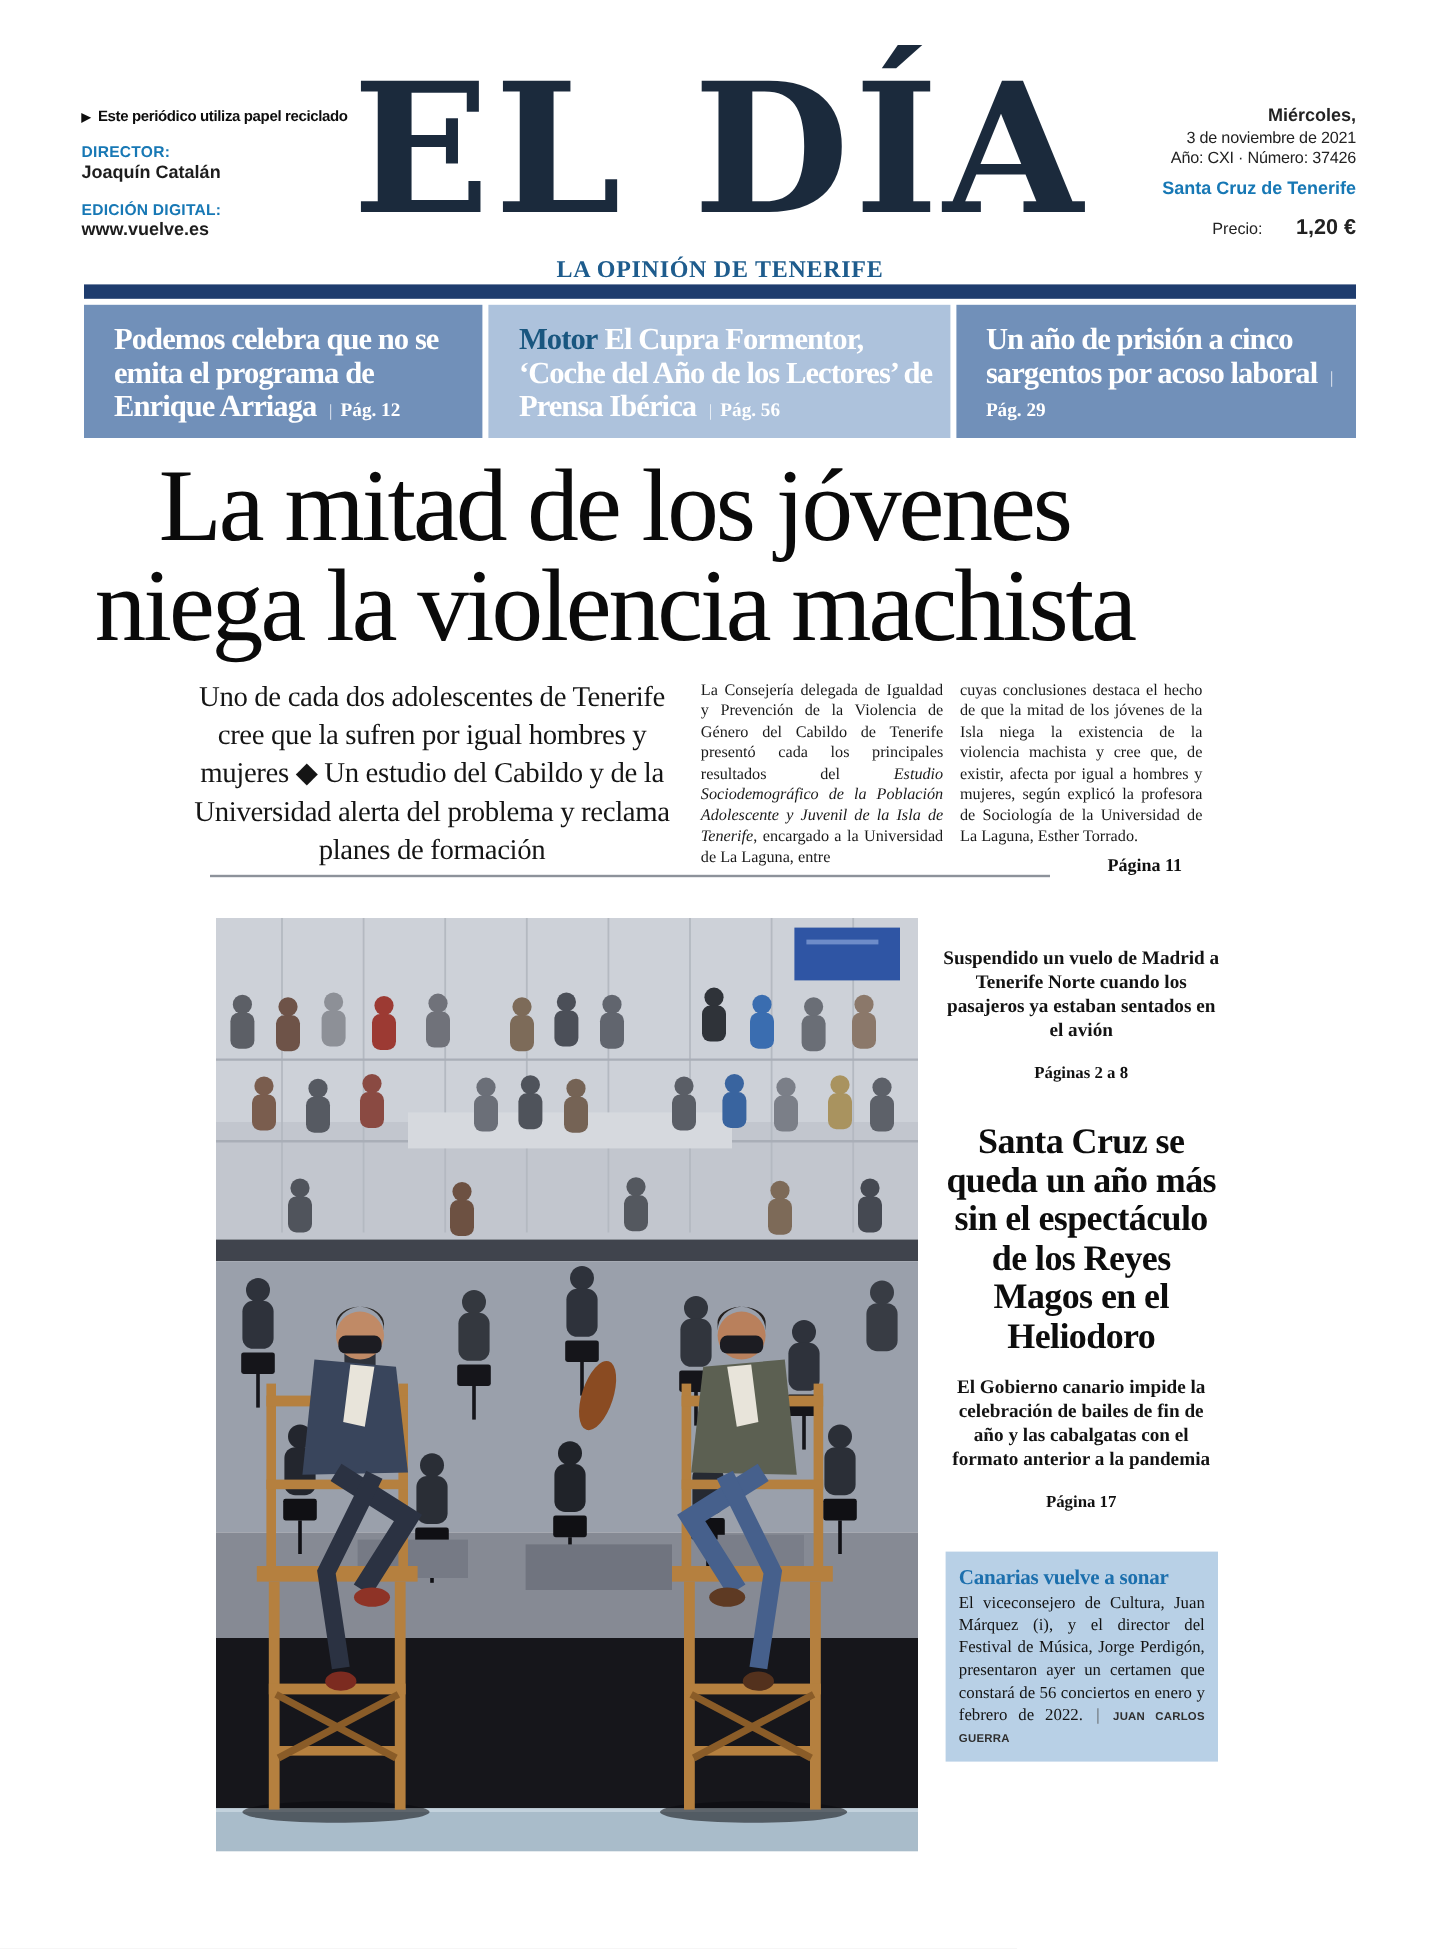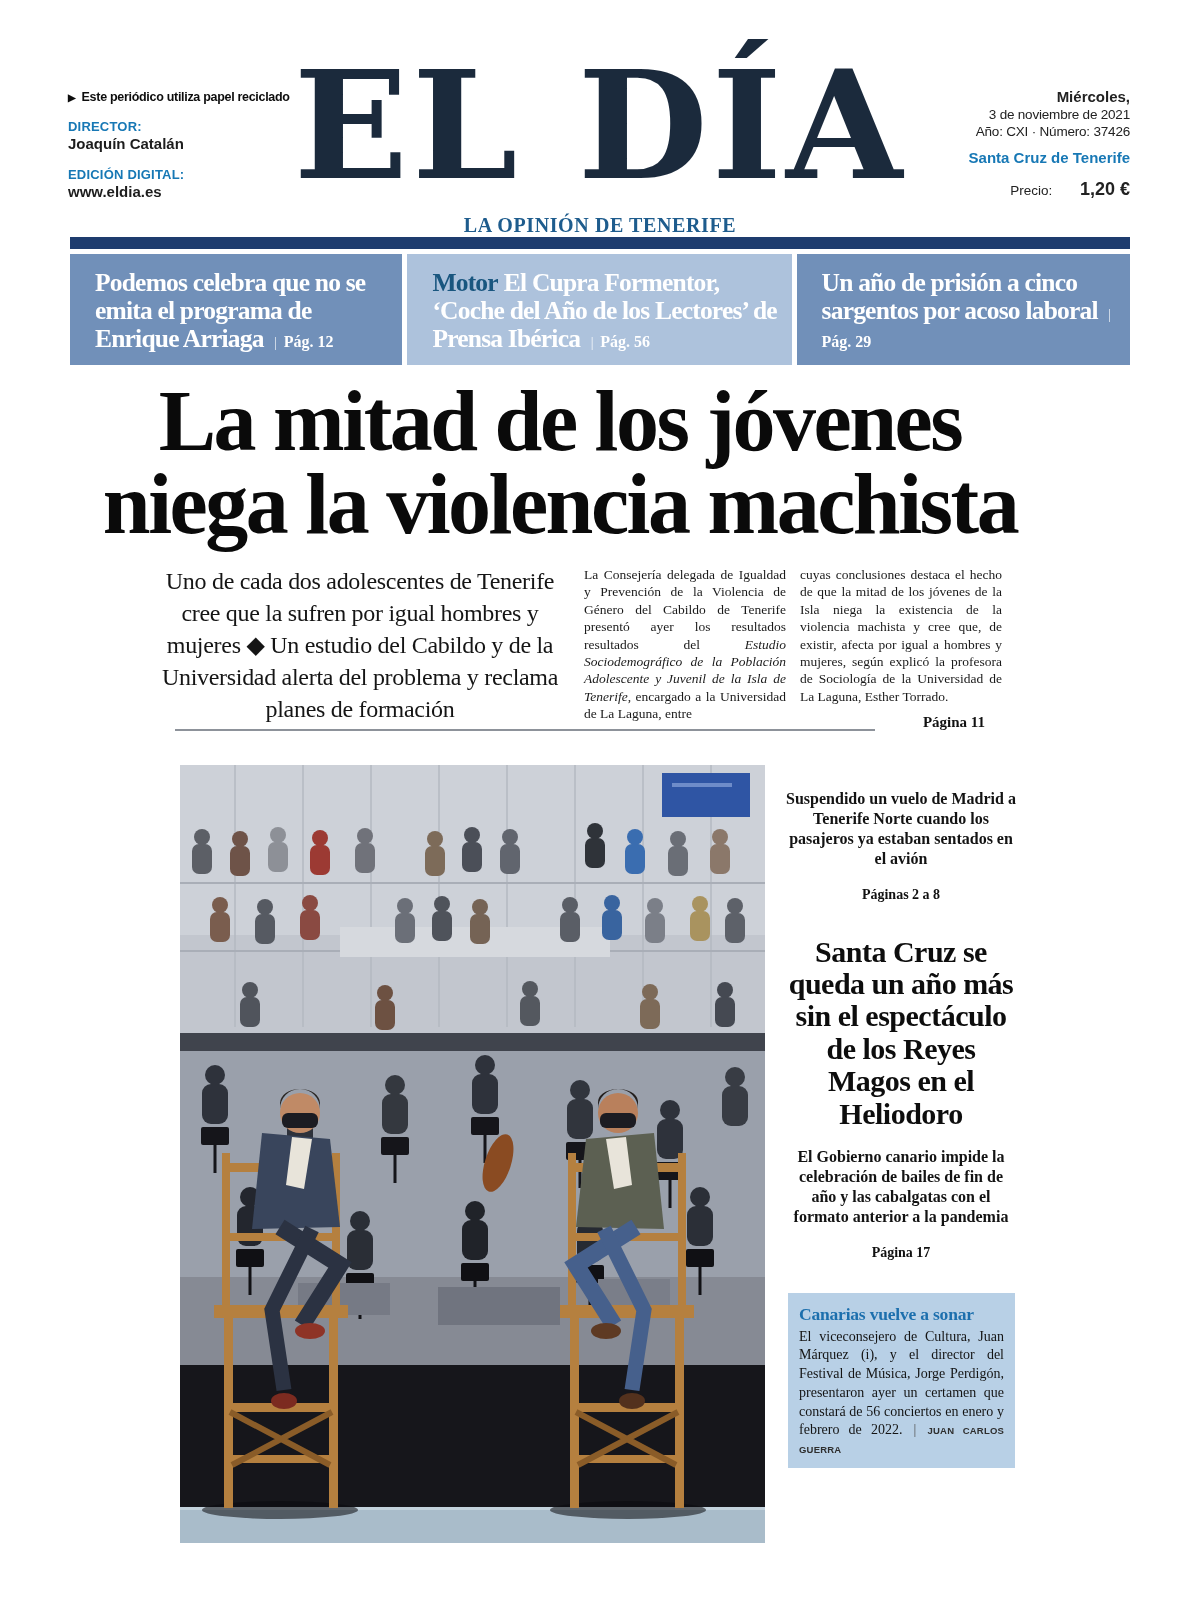--- a/index.html
+++ b/index.html
@@ -37,21 +37,21 @@
           font-size:25.5px;font-weight:bold;line-height:1.1;letter-spacing:-0.8px;}
   .teaser-a{width:334px;background:#7190b9;}
   .teaser-b{width:386px;background:#adc2dc;}
   .teaser-c{width:335px;background:#7190b9;}
   .kicker{color:#19567f;margin-right:6px;}
   .page-tag{font-size:16px;letter-spacing:0;}
   .pipe{font-weight:normal;opacity:0.85;font-size:14px;margin:0 2px 0 5px;}
 
   
   .headline{position:absolute;left:0;width:1024px;top:380px;text-align:center;
-            font-weight:bold;color:#0a0a0a;padding-left:48px;}
+            font-weight:normal;color:#0a0a0a;}
   .h-line{font-size:86px;line-height:0.97;letter-spacing:-2.5px;white-space:nowrap;}
 
   .lede{position:absolute;left:150px;top:566px;width:855px;display:flex;gap:14px;}
   .subhead{width:420px;font-size:24px;line-height:1.33;text-align:center;
            letter-spacing:-0.3px;color:#151515;}
   .bodycol{width:202px;font-size:13.5px;line-height:1.29;text-align:justify;color:#1a1a1a;}
   .bodycol .ital{font-style:italic;}
 
   .rule-row{position:absolute;left:175px;top:714px;width:810px;display:flex;align-items:flex-end;}
   .rule{flex:1;height:2px;background:#8d929a;margin-right:48px;}
@@ -82,21 +82,21 @@
 <div class="page">
 
   <div class="top-left">
     <div class="recycled">
       <span class="tri">▶</span>
       <span>Este periódico utiliza papel reciclado</span>
     </div>
     <div class="lab-blue">DIRECTOR:</div>
     <div class="lab-val">Joaquín Catalán</div>
     <div class="lab-blue">EDICIÓN DIGITAL:</div>
-    <div class="lab-val">www.eldia.es</div>
+    <div class="lab-val">www.vuelve.es</div>
   </div>
 
   <div class="print-mark"></div>
 
   <div class="masthead">
     <div class="masthead-title">EL DÍA</div>
     <div class="masthead-sub">LA OPINIÓN DE TENERIFE</div>
   </div>
 
   <div class="top-right">
@@ -133,21 +133,21 @@
   <div class="headline">
     <div class="h-line">La mitad de los jóvenes</div>
     <div class="h-line">niega la violencia machista</div>
   </div>
 
   <div class="lede">
     <div class="subhead">
       <span>Uno de cada dos adolescentes de Tenerife cree que la sufren por igual hombres y mujeres </span><span>◆</span><span> Un estudio del Cabildo y de la Universidad alerta del problema y reclama planes de formación</span>
     </div>
     <div class="bodycol">
-      <span>La Consejería delegada de Igualdad y Prevención de la Violencia de Género del Cabildo de Tenerife presentó ayer los resultados resultados del </span><span class="ital">Estudio Sociodemográfico de la Población Adolescente y Juvenil de la Isla de Tenerife</span><span>, encargado a la Universidad de La Laguna, entre</span>
+      <span>La Consejería delegada de Igualdad y Prevención de la Violencia de Género del Cabildo de Tenerife presentó cada los principales resultados del </span><span class="ital">Estudio Sociodemográfico de la Población Adolescente y Juvenil de la Isla de Tenerife</span><span>, encargado a la Universidad de La Laguna, entre</span>
     </div>
     <div class="bodycol">cuyas conclusiones destaca el hecho de que la mitad de los jóvenes de la Isla niega la existencia de la violencia machista y cree que, de existir, afecta por igual a hombres y mujeres, según explicó la profesora de Sociología de la Universidad de La Laguna, Esther Torrado.</div>
   </div>
 
   <div class="rule-row">
     <div class="rule"></div>
     <div class="pagina-lead">Página 11</div>
   </div>
 
   <div class="main-photo">

